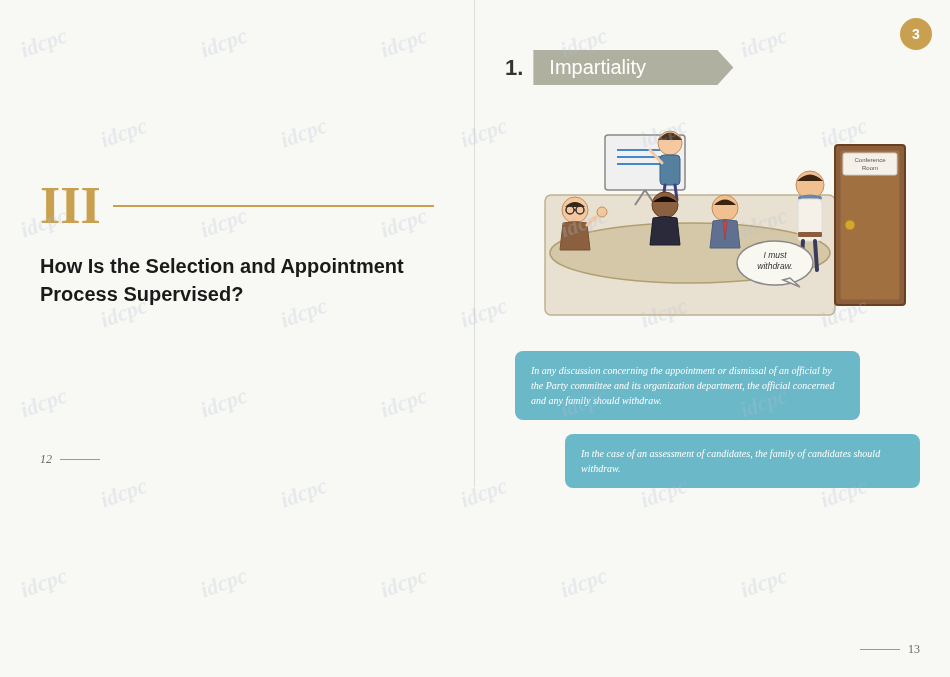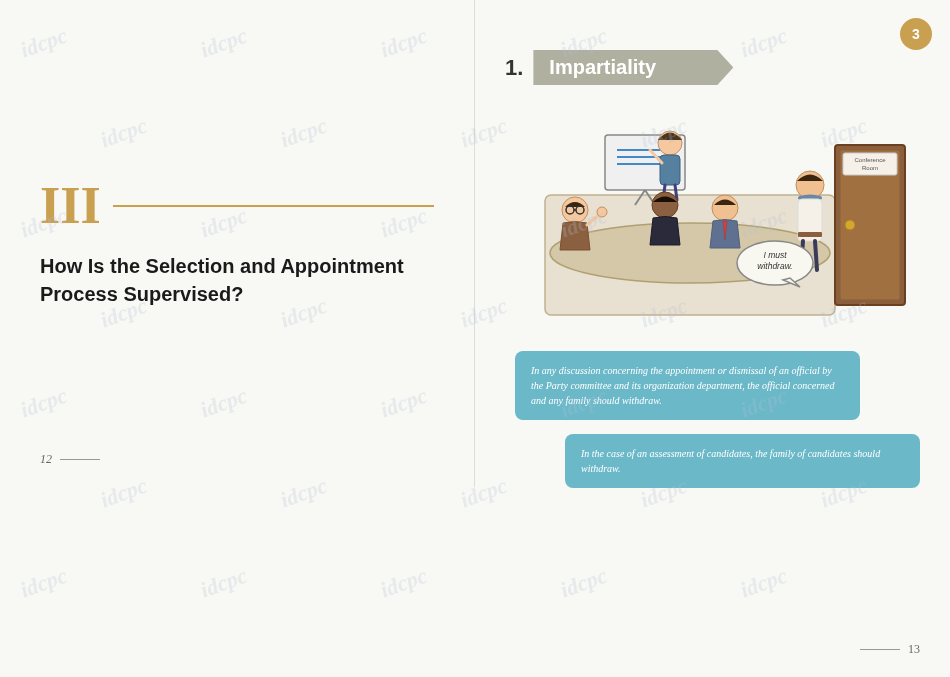--- a/index.html
+++ b/index.html
@@ -176,21 +176,21 @@
 
     .title-text-wrapper {
       background: #b0b0a0;
       padding: 6px 24px 6px 16px;
       clip-path: polygon(0 0, 92% 0, 100% 50%, 92% 100%, 0 100%);
       min-width: 200px;
     }
 
     .title-text {
       font-size: 20px;
-      font-weight: bold;
+      font-weight: normal;
       color: #fff;
       font-family: 'Arial', sans-serif;
     }
 
     
     .illustration-container {
       width: 100%;
       height: 230px;
       position: relative;
       margin-bottom: 16px;

